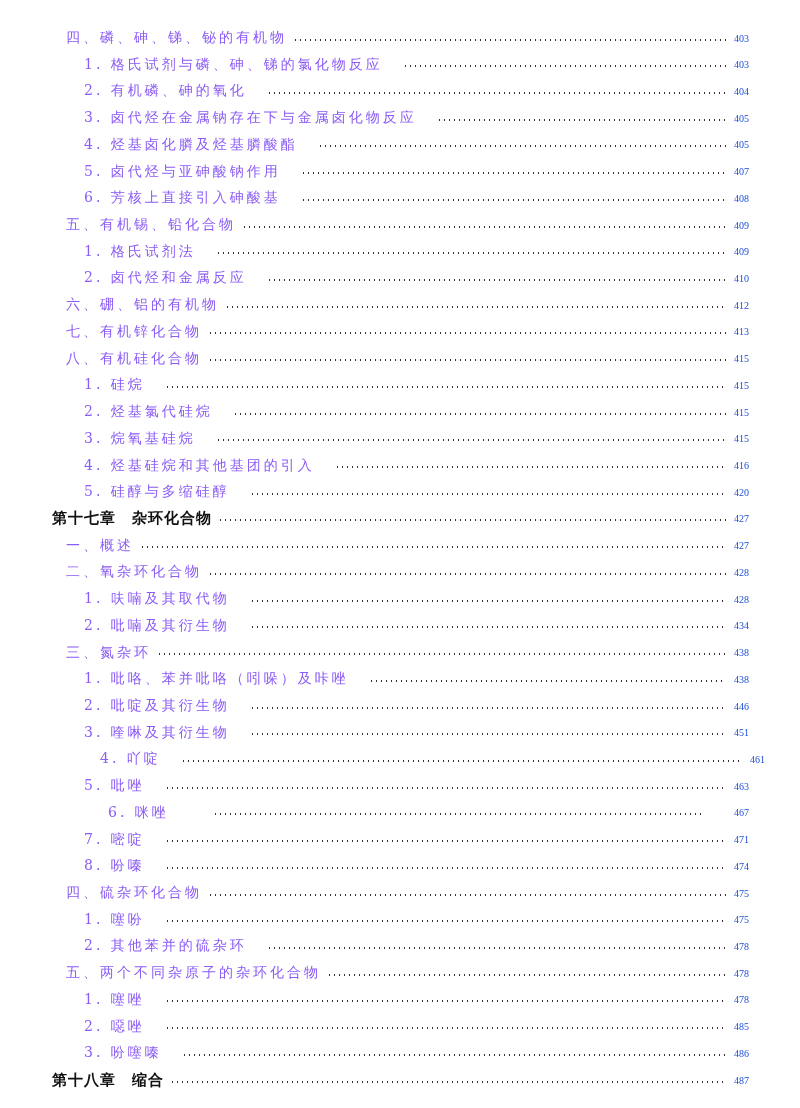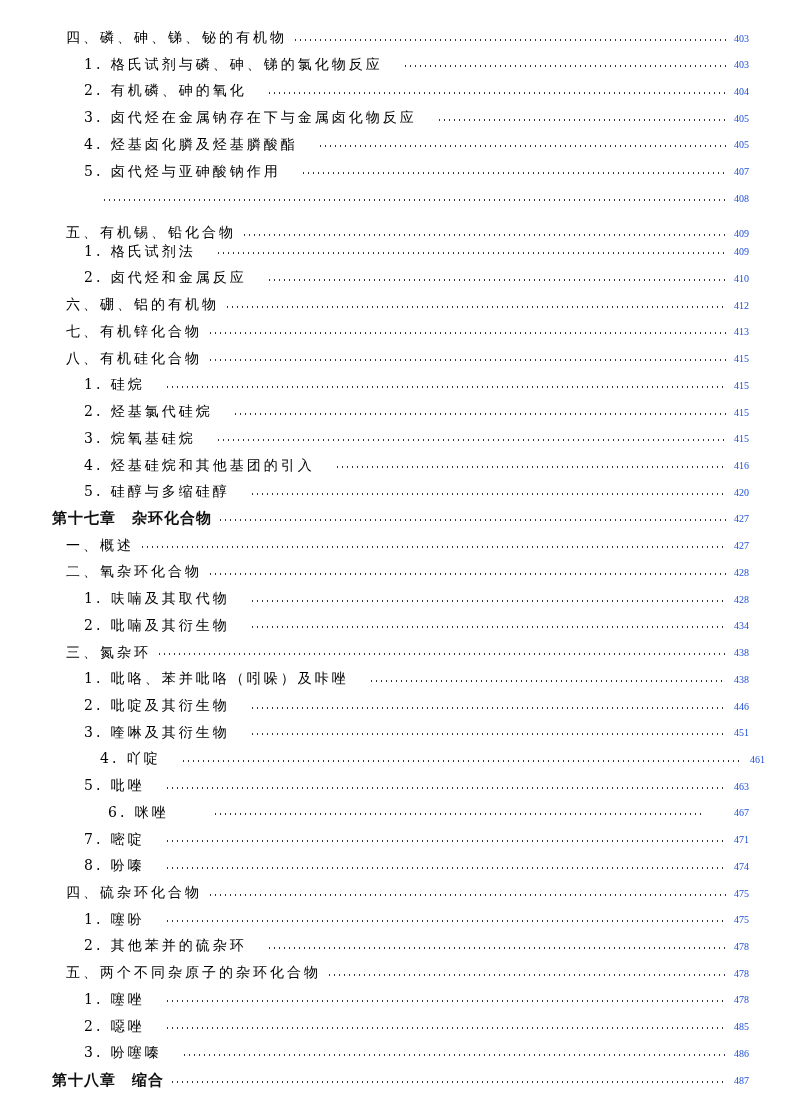--- a/index.html
+++ b/index.html
@@ -8,21 +8,21 @@
     font-family: "DejaVu Serif", "Liberation Serif", serif;
     color: #1a1a1a;
   }
   #toc { position: absolute; left: 0; top: 25px; width: 800px; }
   .row {
     position: absolute; left: 0; width: 800px; height: 26px;
     display: flex; align-items: center;
   }
   .row .label {
     font-size: 14px; letter-spacing: 3px; white-space: nowrap;
-    color: #000000; padding-right: 2px;
+    color: #8b5cf6; padding-right: 2px;
   }
   .row.lvl-chapter .label { font-weight: bold; font-family: "DejaVu Sans", "Liberation Sans", sans-serif; font-size: 15px; letter-spacing: 1px; color: #111; }
   .row .leader {
     flex: 1; height: 2px; margin: 0 8px 0 4px;
     background-image: radial-gradient(circle, #333 0.9px, transparent 1.1px);
     background-size: 5px 2px; background-repeat: repeat-x;
     align-self: center; margin-top: 3px;
   }
   .row.gap .leader { margin-left: 18px; }
   .row .page {
@@ -67,24 +67,25 @@
       <span class="page">405</span>
     </div>
     <div class="row lvl-item gap" style="top: 133.6px;">
       <span class="lead-space" style="width: 84px;"></span>
       <span class="label">5. 卤代烃与亚砷酸钠作用</span>
       <span class="leader"></span>
       <span class="page">407</span>
     </div>
     <div class="row lvl-item gap" style="top: 160.32px;">
       <span class="lead-space" style="width: 84px;"></span>
+      <span class="label">6. 芳核上直接引入砷酸基</span>
       <span class="leader"></span>
       <span class="page">408</span>
     </div>
-    <div class="row lvl-section" style="top: 187.04px; margin-top: 8px;">
+    <div class="row lvl-section" style="top: 187.04px;">
       <span class="lead-space" style="width: 66px;"></span>
       <span class="label">五、有机锡、铅化合物</span>
       <span class="leader"></span>
       <span class="page">409</span>
     </div>
     <div class="row lvl-item gap" style="top: 213.76px;">
       <span class="lead-space" style="width: 84px;"></span>
       <span class="label">1. 格氏试剂法</span>
       <span class="leader"></span>
       <span class="page">409</span>

